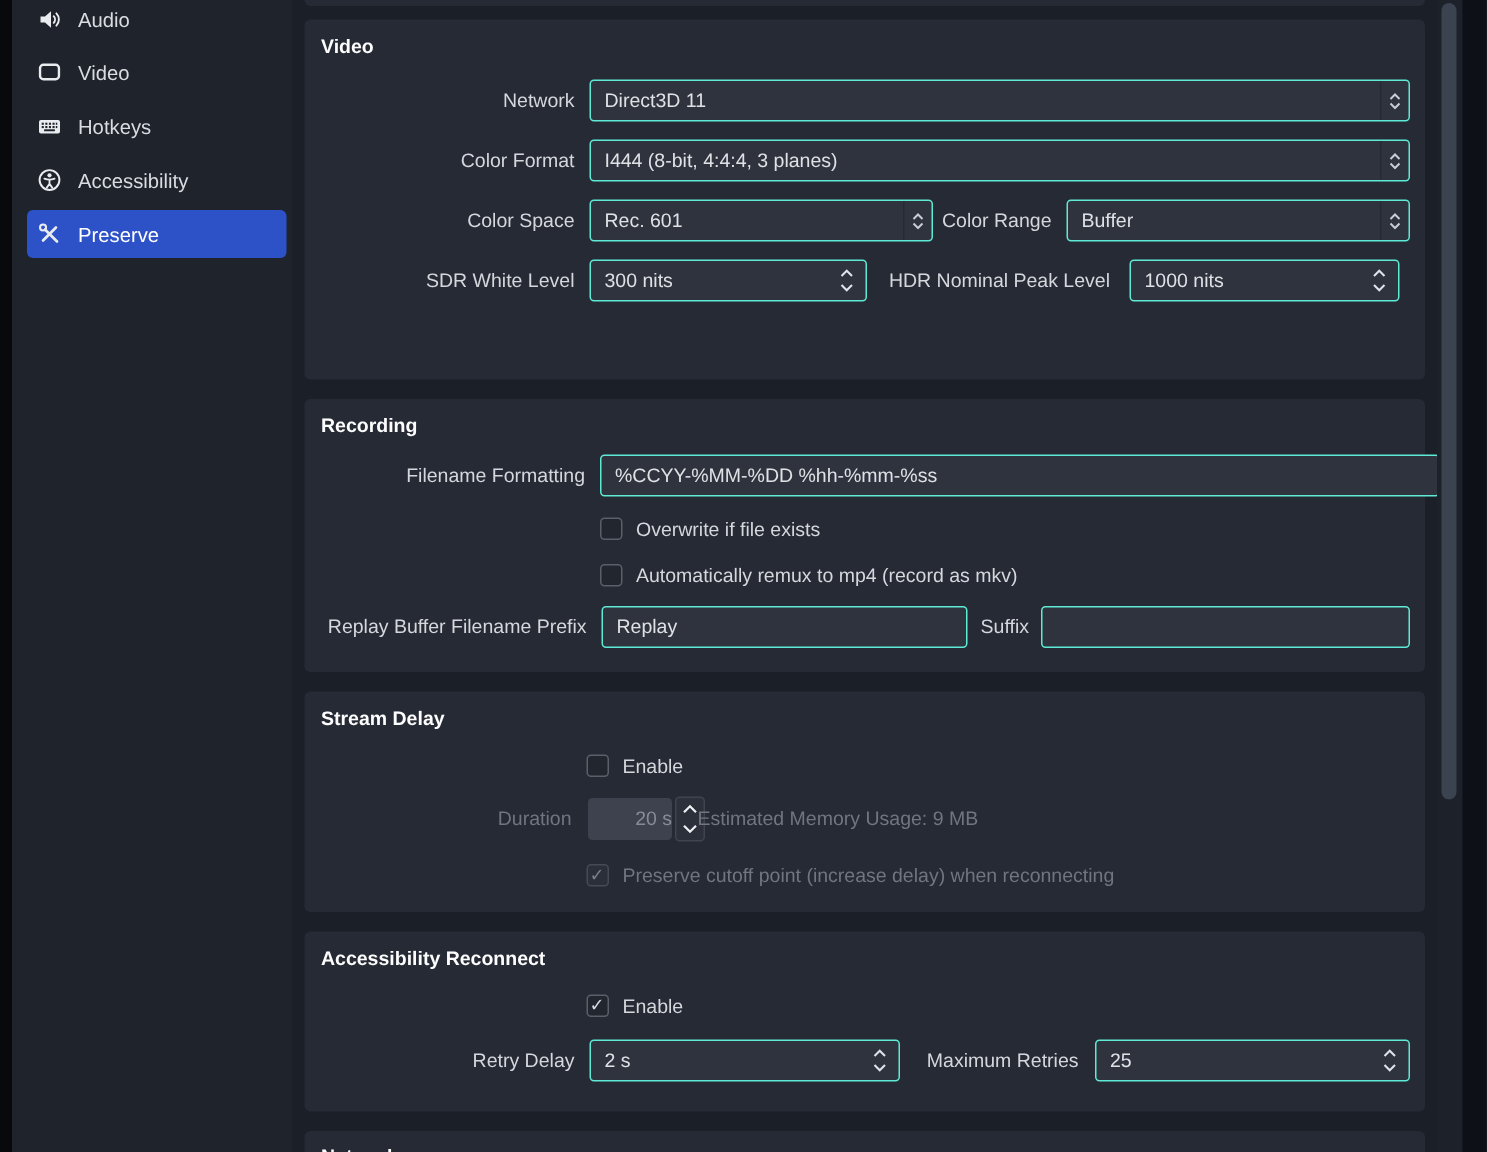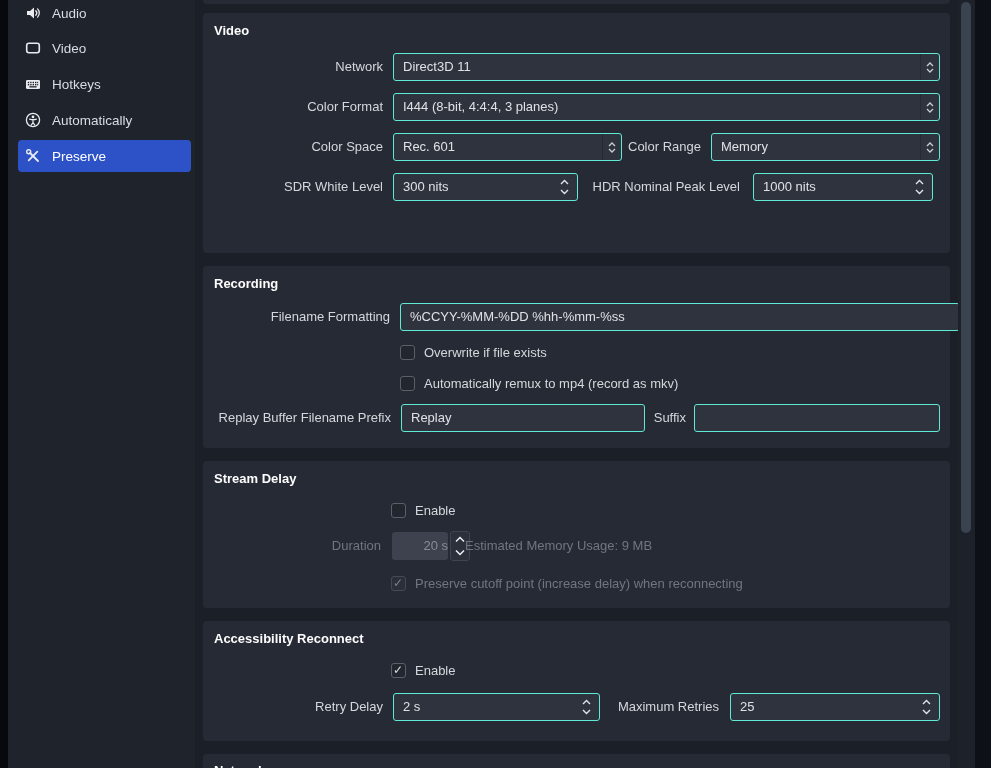--- a/index.html
+++ b/index.html
@@ -120,21 +120,21 @@
     <span class="side-label">Hotkeys</span>
   </div>
   <div class="side-item" style="top:104px">
     <span class="icn">
       <svg viewBox="0 0 16 16" width="16" height="16">
           <circle cx="8" cy="8" r="6.6" stroke="#e9ebef" stroke-width="1.3" fill="none"></circle>
           <circle cx="8" cy="4.9" r="1.4" fill="#e9ebef"></circle>
           <path d="M4.6 7.1c2.2.8 4.6.8 6.8 0M8 8.3v2.3M8 10.6l-1.8 2.5M8 10.6l1.8 2.5" stroke="#e9ebef" stroke-width="1.2" fill="none" stroke-linecap="round"></path>
         </svg>
     </span>
-    <span class="side-label">Automatically</span>
+    <span class="side-label">Accessibility</span>
   </div>
   <div class="side-item sel" style="top:140px">
     <span class="icn">
       <svg viewBox="0 0 16 16" width="16" height="16">
           <path d="M5 5l8 8" stroke="#e9ebef" stroke-width="1.8" stroke-linecap="round"></path>
           <circle cx="3.7" cy="3.7" r="2" stroke="#e9ebef" stroke-width="1.4" fill="none"></circle>
           <path d="M12.3 3.7L3.7 12.3" stroke="#e9ebef" stroke-width="1.8" stroke-linecap="round"></path>
         </svg>
     </span>
     <span class="side-label">Preserve</span>
@@ -178,21 +178,21 @@
           <svg width="8" height="5">
             <polyline points="1,4 4,1 7,4" stroke="#c9cdd5" stroke-width="1.3" fill="none"></polyline>
           </svg>
           <svg width="8" height="5">
             <polyline points="1,1 4,4 7,1" stroke="#c9cdd5" stroke-width="1.3" fill="none"></polyline>
           </svg>
         </span>
     </div>
     <span class="lbl" style="left:418px;top:120px;width:80px">Color Range</span>
     <div class="ctl combo" style="left:508px;top:120px;width:229px">
-      <span>Memory</span>
+      <span>Buffer</span>
       <span class="arrows">
           <svg width="8" height="5">
             <polyline points="1,4 4,1 7,4" stroke="#c9cdd5" stroke-width="1.3" fill="none"></polyline>
           </svg>
           <svg width="8" height="5">
             <polyline points="1,1 4,4 7,1" stroke="#c9cdd5" stroke-width="1.3" fill="none"></polyline>
           </svg>
         </span>
     </div>
     <span class="lbl" style="left:0;top:160px;width:180px">SDR White Level</span>

